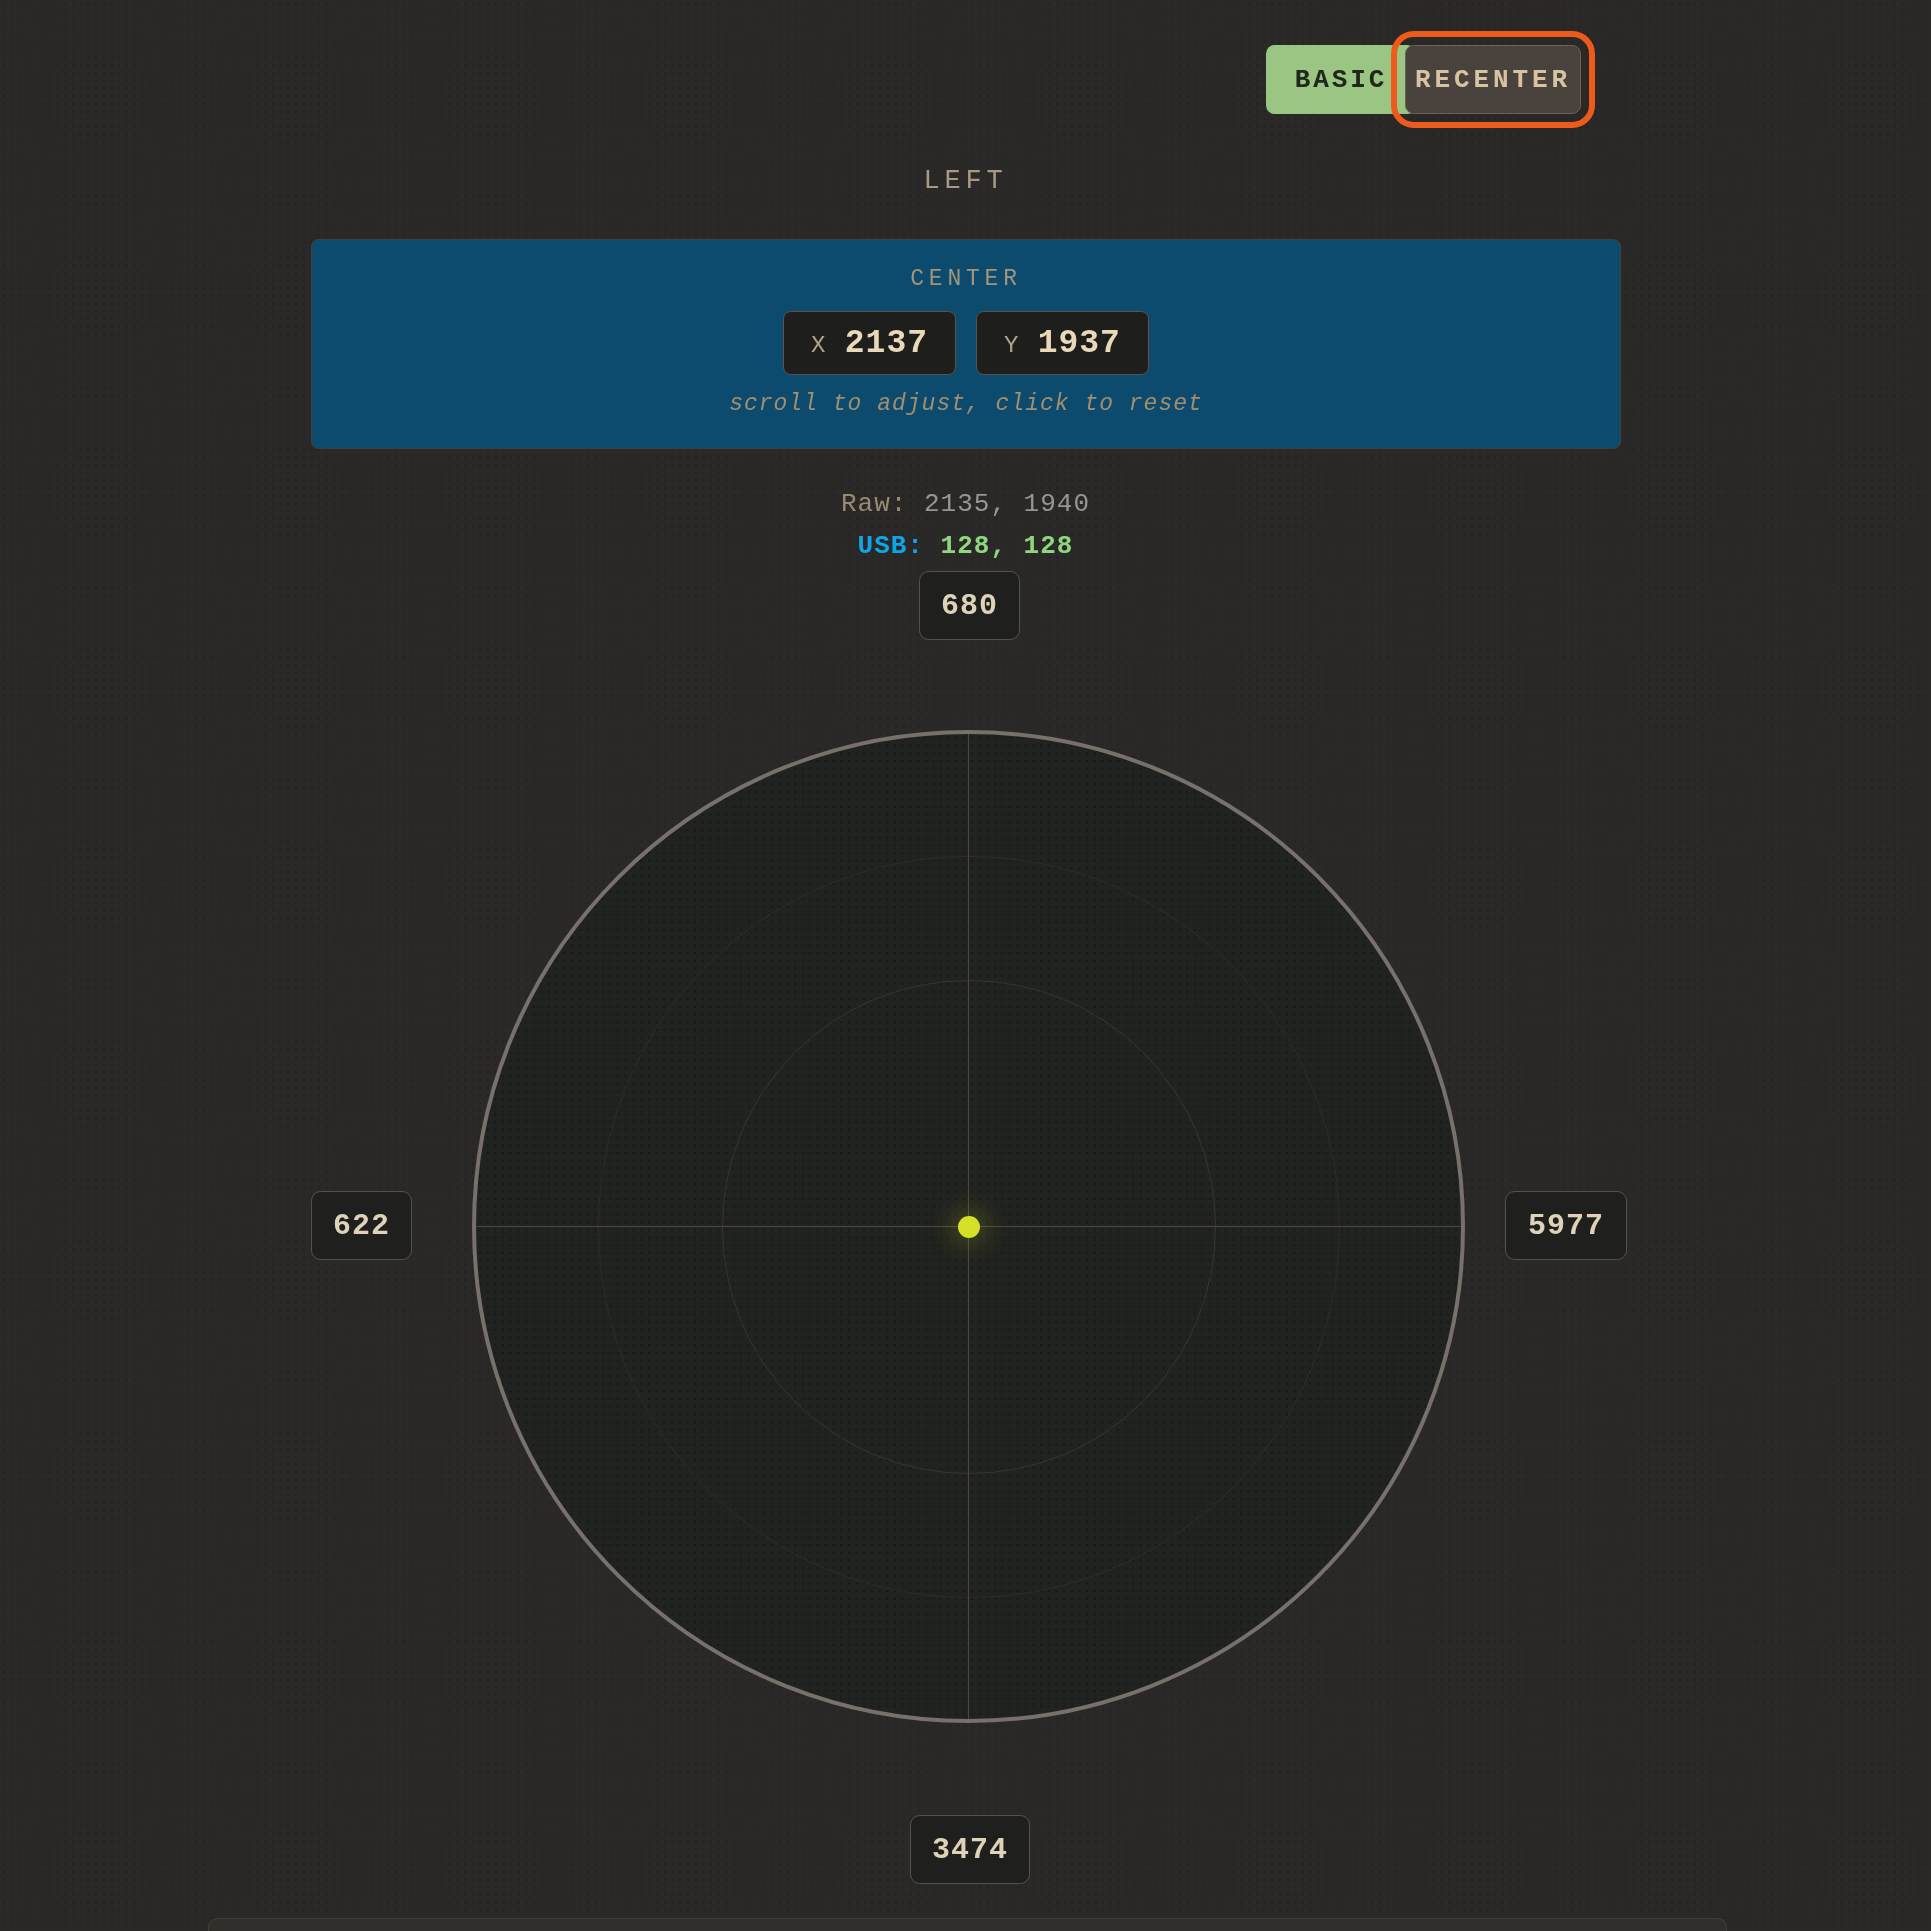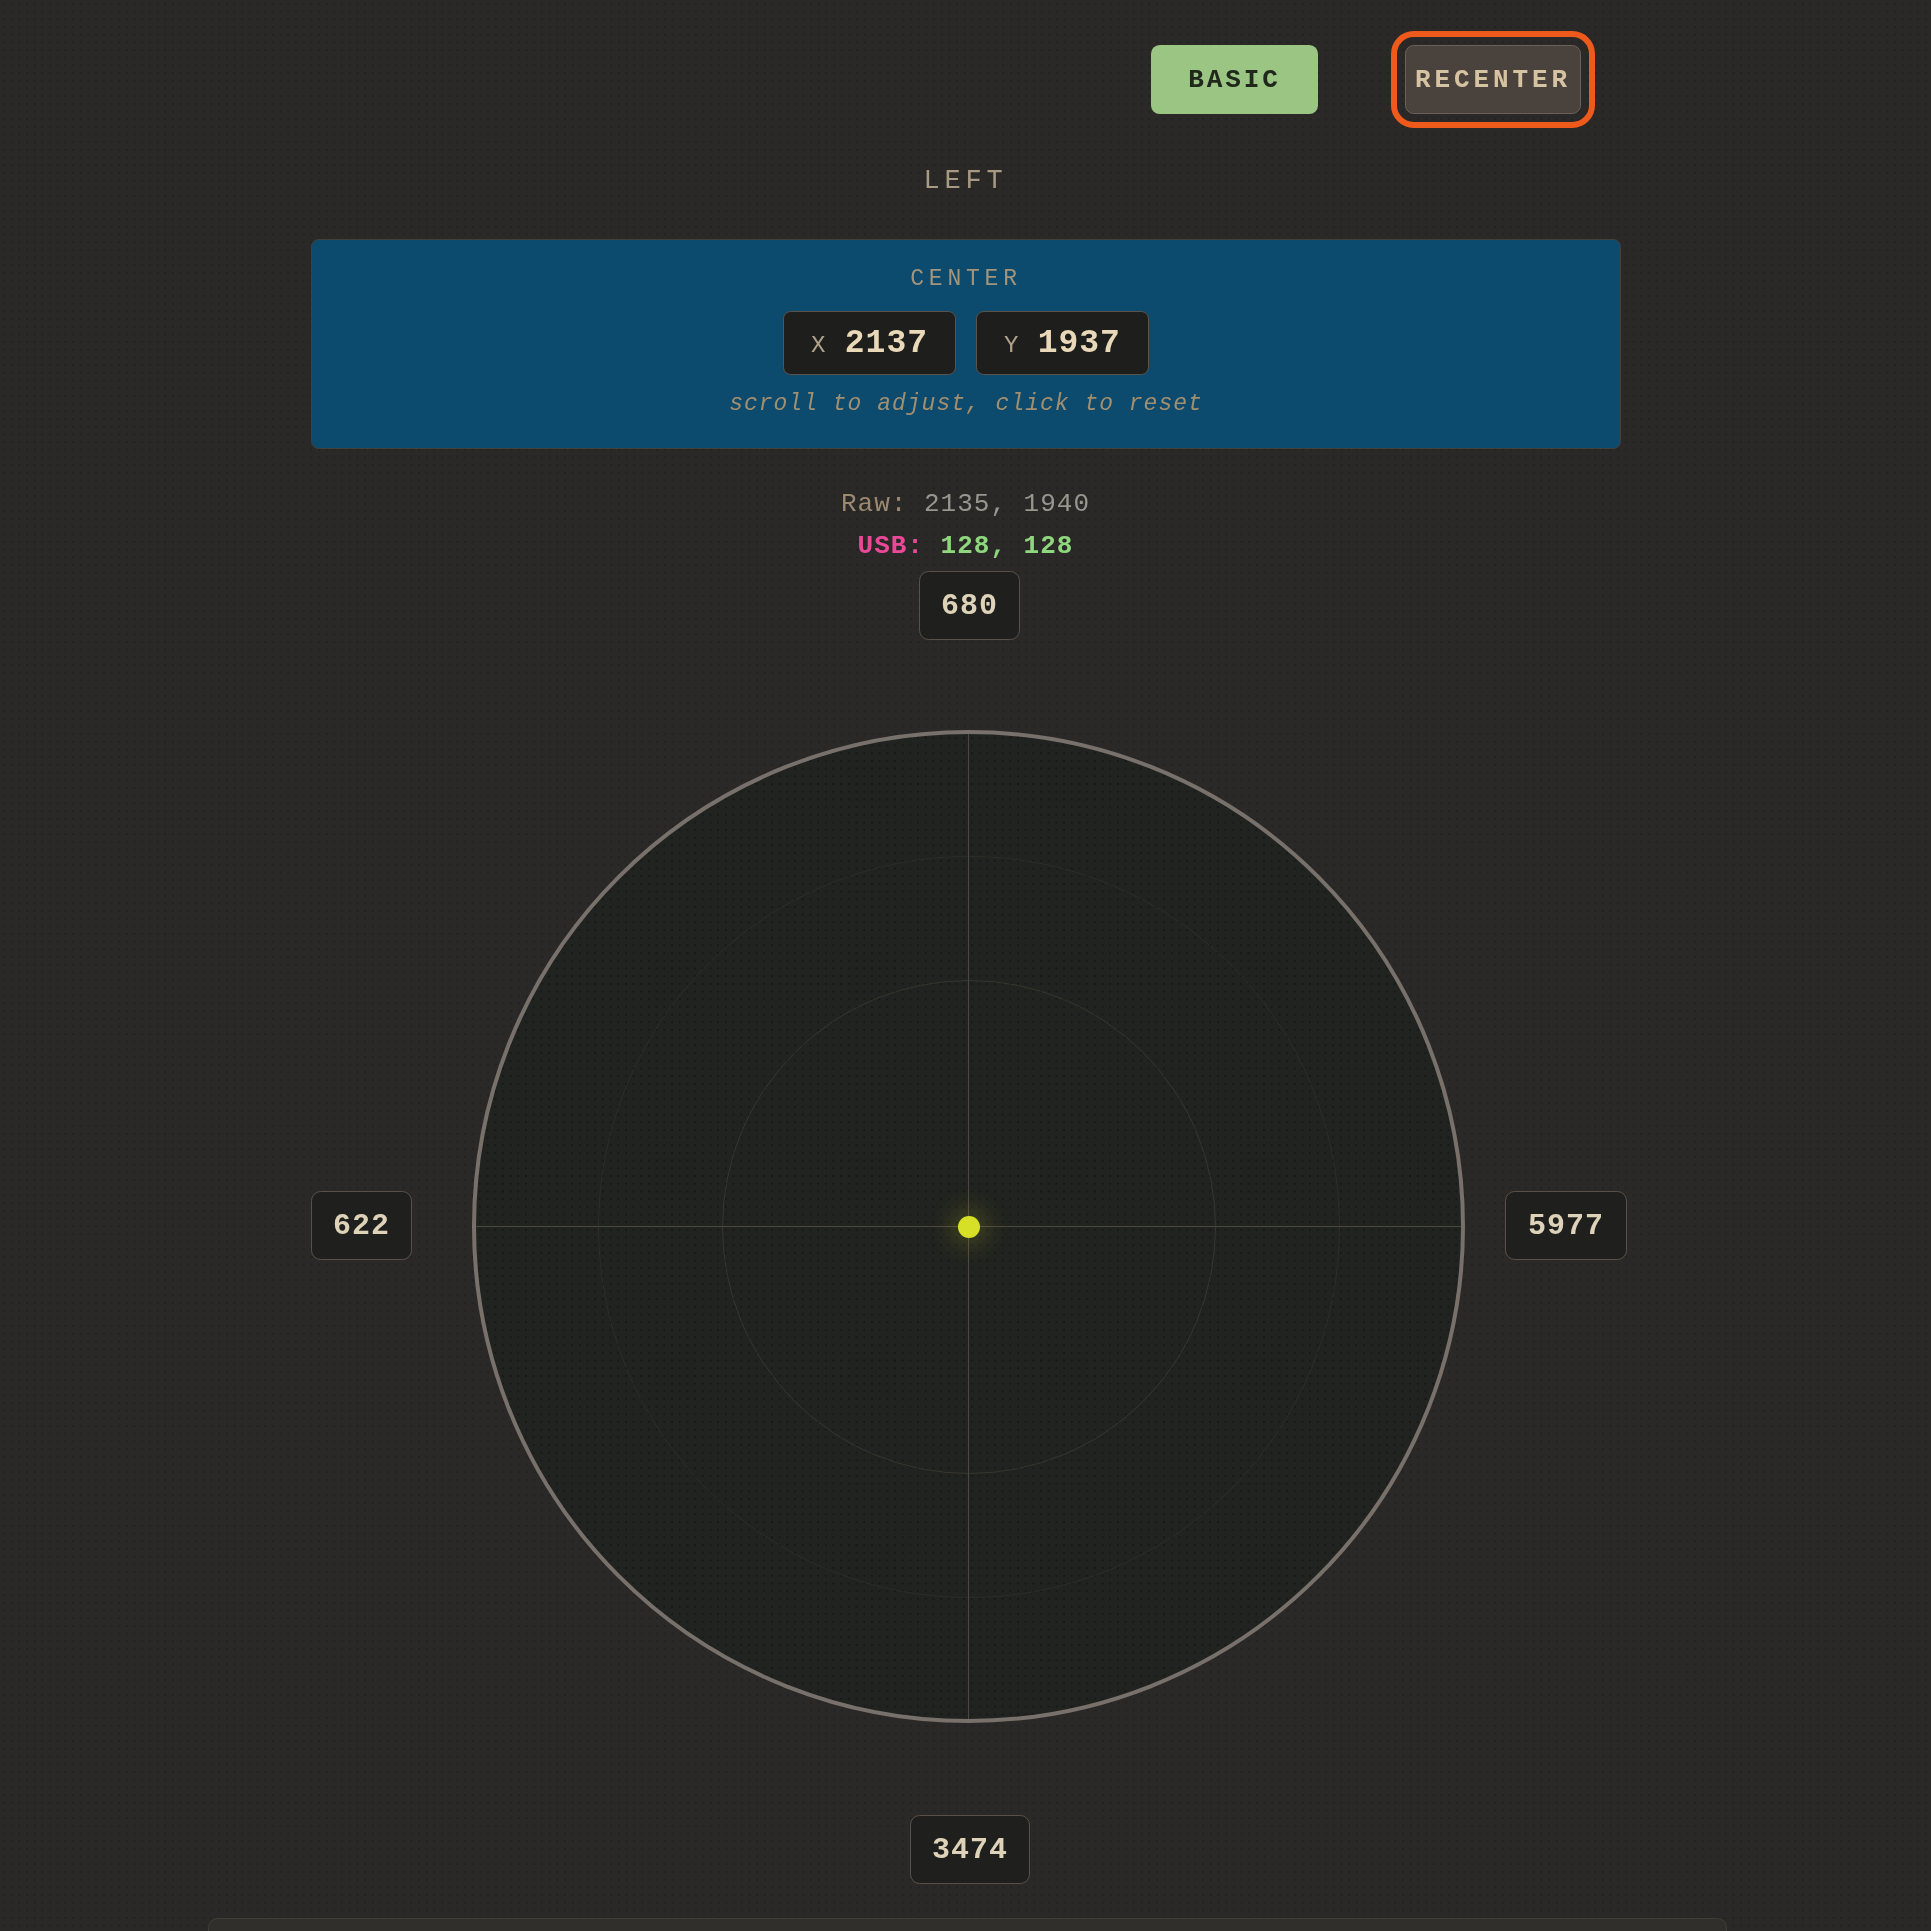--- a/index.html
+++ b/index.html
@@ -16,21 +16,21 @@
 
   
   .btn {
     position: absolute;
     display: flex; align-items: center; justify-content: center;
     font-weight: bold; font-size: 26px; letter-spacing: 2.9px;
     border-radius: 8.7px; cursor: pointer; border: none;
     font-family: "Liberation Mono", "DejaVu Sans Mono", monospace;
   }
   .btn-basic {
-    left: 1151px; top: 45px; width: 167px; height: 69px;
+    left: 1266px; top: 45px; width: 150px; height: 69px;
     background: #9ac583; color: #20281c;
   }
   .btn-recenter {
     left: 1405px; top: 45px; width: 176px; height: 69px;
     background: #4a423d; color: #d6c3a2;
     border: 1px solid #6b6156;
     outline: 6.8px solid #ee5a1c;
     outline-offset: 8.7px;
     letter-spacing: 3.9px;
   }
@@ -63,21 +63,21 @@
   .panel-hint {
     margin-top: 16px; font-style: italic; font-size: 23px; color: #a18f70; letter-spacing: 1px;
   }
 
   
   .readout { position: absolute; left: 0; width: 100%; text-align: center; font-size: 26px; letter-spacing: 1px; }
   .readout-raw { top: 489px; }
   .readout-raw .ro-label { color: #9b8a72; }
   .readout-raw .ro-value { color: #97968f; }
   .readout-usb { top: 531px; font-weight: bold; }
-  .readout-usb .ro-label { color: #ec4899; text-align: center; }
+  .readout-usb .ro-label { color: #0ea5e9; text-align: center; }
   .readout-usb .ro-value { color: #8fd77e; }
 
   
   .extent {
     position: absolute;
     background: #1f201e; border: 1px solid #595149; border-radius: 9.7px;
     color: #ded2b8; font-size: 30px; font-weight: bold; letter-spacing: 1px;
     display: flex; align-items: center; justify-content: center;
     padding: 0 21px; height: 69px;
   }

